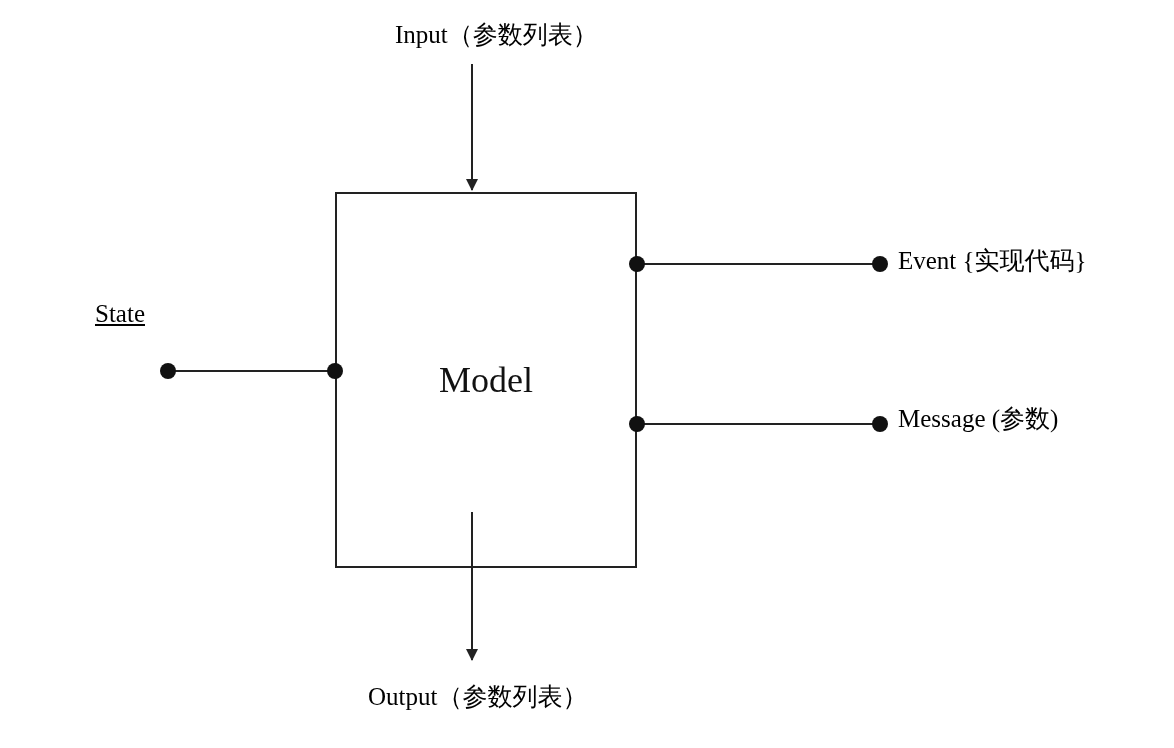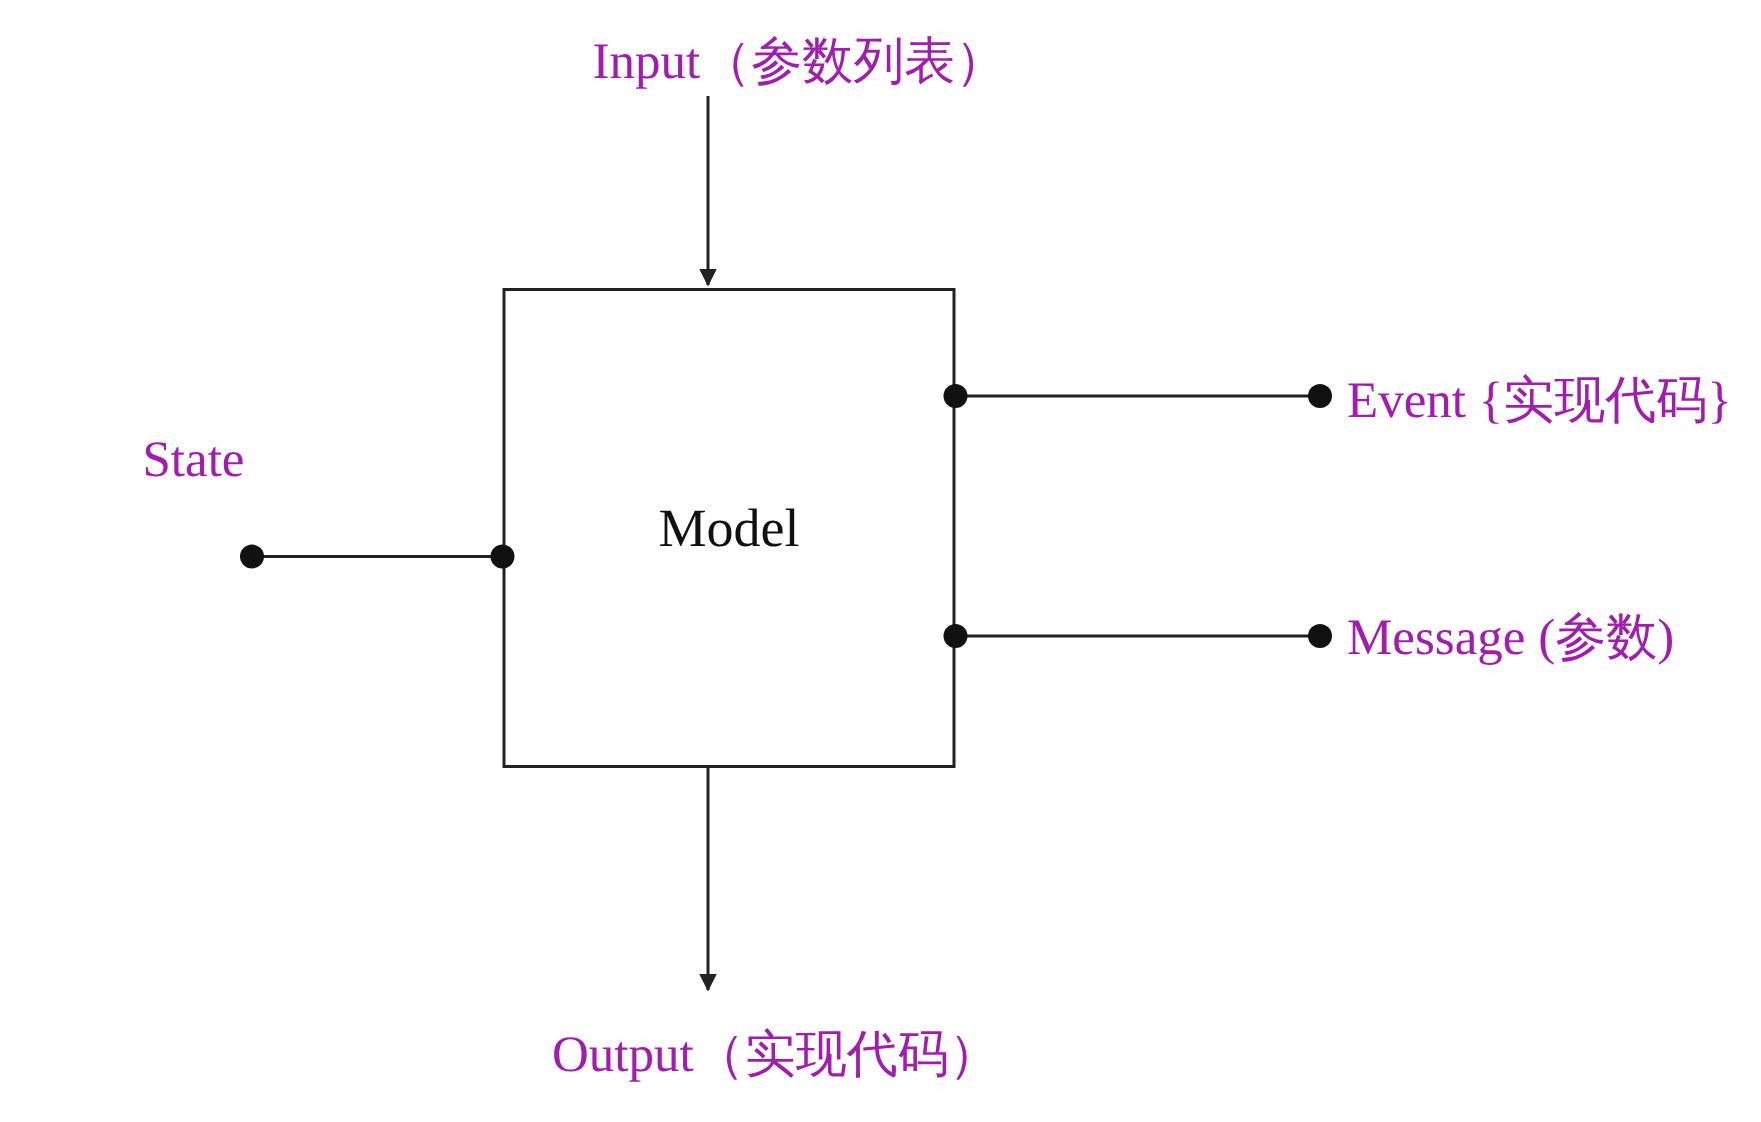--- a/index.html
+++ b/index.html
@@ -11,23 +11,23 @@
     font-family: "Times New Roman", "SimSun", serif;
     color: #111;
   }
   .stage {
     position: relative;
     width: 1174px;
     height: 748px;
   }
   .label {
     position: absolute;
-    font-size: 34px;
+    font-size: 25px;
     white-space: nowrap;
-    color: #a21caf;
+    color: #000000;
   }
   .model-box {
     position: absolute;
     border: 2px solid #222;
     box-sizing: border-box;
     display: flex;
     align-items: center;
     justify-content: center;
     font-size: 36px;
     color: #111;
@@ -44,31 +44,31 @@
   }
 </style>
 </head>
 <body>
 
 <div class="stage">
 
   <div class="label" style="left:395px; top:18px;">Input（参数列表）</div>
 
 
-  <div class="label" style="left:95px; top:288px;">State</div>
+  <div class="label" style="left:95px; top:300px;text-decoration:underline;">State</div>
 
-  <div class="model-box" style="left:335px; top:192px; width:302px; height:320px;">
+  <div class="model-box" style="left:335px; top:192px; width:302px; height:376px;">
     <span>Model</span>
   </div>
 
   <div class="label" style="left:898px; top:402px;">Message (参数)</div>
 
   <div class="label" style="left:898px; top:244px;">Event {实现代码}</div>
 
-  <div class="label" style="left:368px; top:680px;">Output（实现代码）</div>
+  <div class="label" style="left:368px; top:680px;">Output（参数列表）</div>
 
   <svg class="wiring" viewBox="0 0 1174 748">
     <defs>
       <marker id="arrowhead" markerWidth="14" markerHeight="14" refX="11" refY="6" orient="auto" markerUnits="userSpaceOnUse">
         <path d="M0,0 L12,6 L0,12 Z" fill="#222"></path>
       </marker>
     </defs>
 
     <line x1="472" y1="64" x2="472" y2="190" stroke="#222" stroke-width="2" marker-end="url(#arrowhead)"></line>
 

